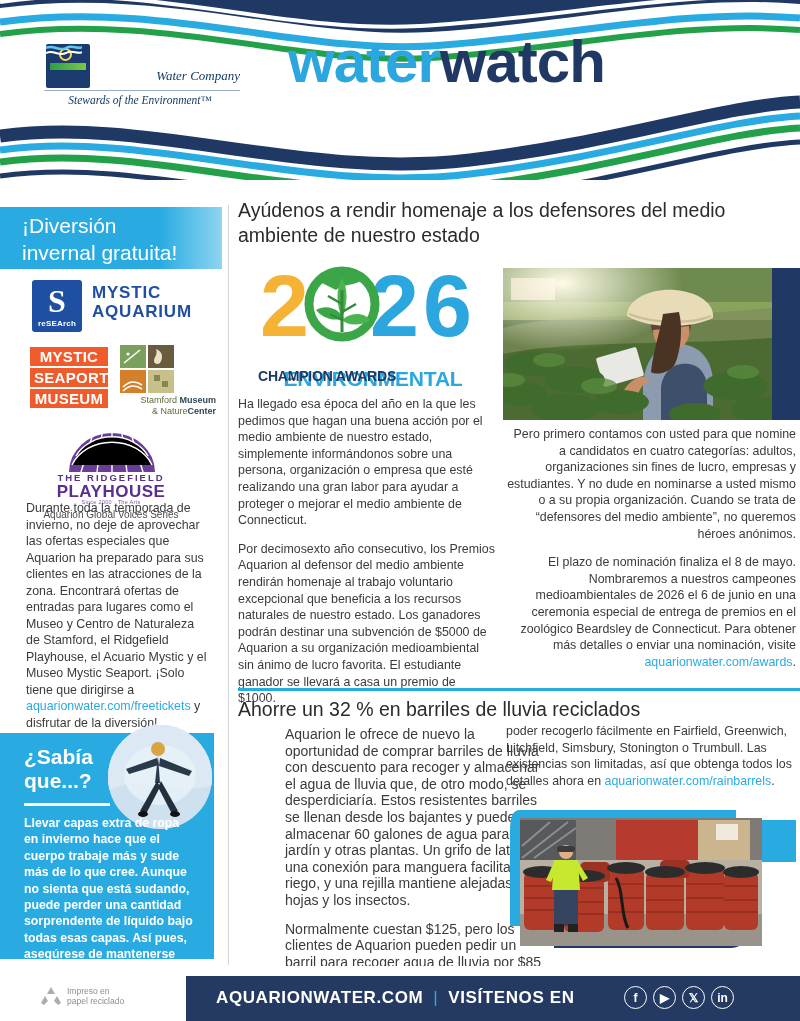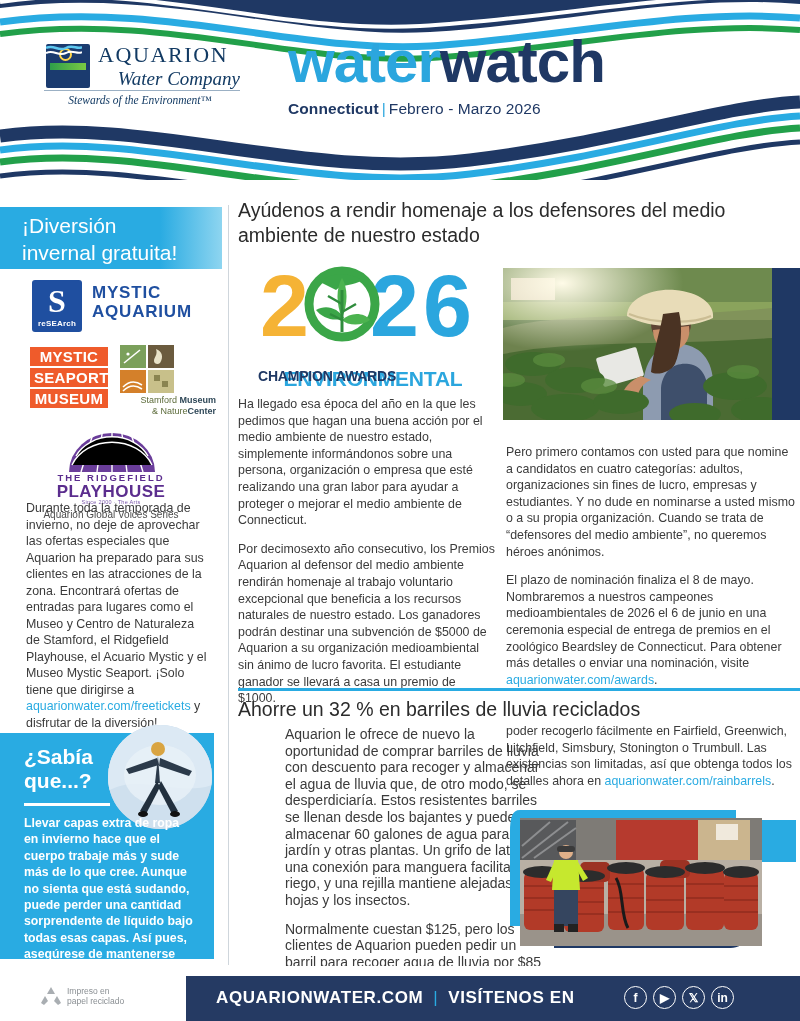--- a/index.html
+++ b/index.html
@@ -38,21 +38,21 @@
     position: absolute; left: 4px; bottom: 5px; width: 36px; height: 12px;
   }
   .logo-name {
     position: absolute; left: 58px; top: 0px;
     font-family: "Liberation Serif", serif;
     font-size: 22px; letter-spacing: 1.6px; color: #123a63; font-weight: 400;
   }
   .logo-sub {
     position: absolute; left: 58px; top: 26px; width: 142px; text-align: right;
     font-family: "Liberation Serif", serif;
-    font-size: 19px; font-style: italic; color: #123a63;
+    font-size: 13px; font-style: italic; color: #123a63;
   }
   .logo-rule {
     position: absolute; left: 4px; top: 48px; width: 196px; height: 1px;
     background: #9bb0c4;
   }
   .logo-tag {
     position: absolute; left: 0; top: 52px; width: 200px; text-align: center;
     font-family: "Liberation Serif", serif;
     font-size: 11.5px; font-style: italic; color: #123a63;
   }
@@ -188,22 +188,22 @@
   .photo-lady {
     position: absolute; left: 265px; top: 70px; width: 297px; height: 152px;
     overflow: hidden;
   }
 
   .col-left {
     position: absolute; left: 0; top: 198px; width: 258px;
     font-size: 12.4px; line-height: 16.6px;
   }
   .col-right {
-    position: absolute; left: 268px; top: 246px; width: 290px;
-    font-size: 12.4px; line-height: 16.6px;
+    position: absolute; left: 268px; top: 228px; width: 290px;
+    font-size: 12.4px; line-height: 16.6px; text-align: right;
   }
   .col-left p, .col-right p { margin-bottom: 12px; }
   .col-left a, .col-right a { color: #29abe2; text-decoration: none; }
 
   .sec2 { position: absolute; left: 0; top: 490px; width: 562px; }
   .sec2-rule { width: 562px; height: 3px; background: #29abe2; }
   .h2 {
     margin-top: 7px; font-size: 19.5px; color: #2b2b2b; font-weight: normal;
   }
   .s2-left {
@@ -276,29 +276,27 @@
 
   <div class="logo-block">
     <div class="logo-mark">
       <div class="logo-sun"></div>
       <div class="logo-green"></div>
       <svg class="logo-wave" viewBox="0 0 36 12">
         <path d="M0,4 C8,0 12,8 20,4 C27,0 31,6 36,3" stroke="#5ec8f0" stroke-width="2.5" fill="none"></path>
         <path d="M0,9 C8,5 12,13 20,9 C27,5 31,11 36,8" stroke="#ffffff" stroke-width="2" fill="none"></path>
       </svg>
     </div>
-    <div class="logo-name">AQUARION</div>
     <div class="logo-sub">Water Company</div>
     <div class="logo-rule"></div>
     <div class="logo-tag">Stewards of the Environment™</div>
   </div>
 
   <div class="masthead">
     <div class="mast-title"><span class="w1">water</span><span class="w2">watch</span></div>
-    <div class="mast-sub"><span class="state">Connecticut</span><span class="bar">|</span><span>Febrero - Marzo 2026</span></div>
   </div>
 </div>
 
 <div class="sidebar">
 
   <div class="side-head" style="white-space:pre-line">¡Diversión
 invernal gratuita!</div>
 
   <div class="logo-row ml-mystic">
     <div class="mystic-badge">

